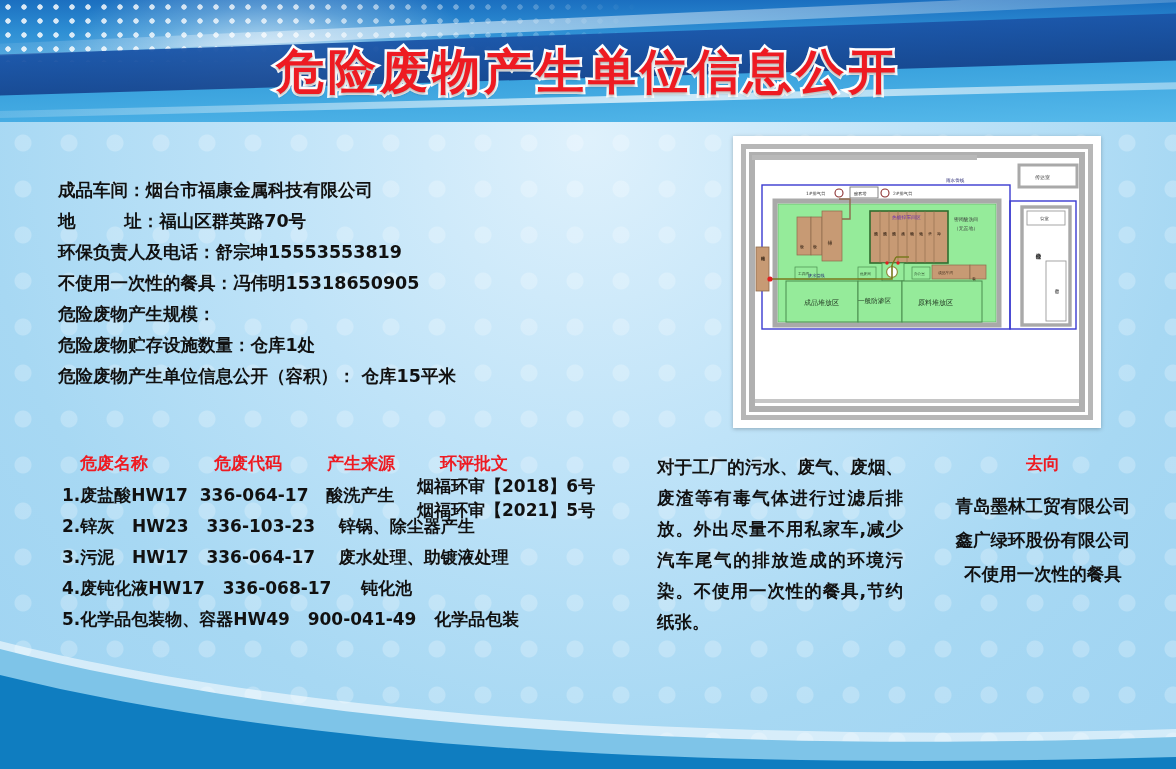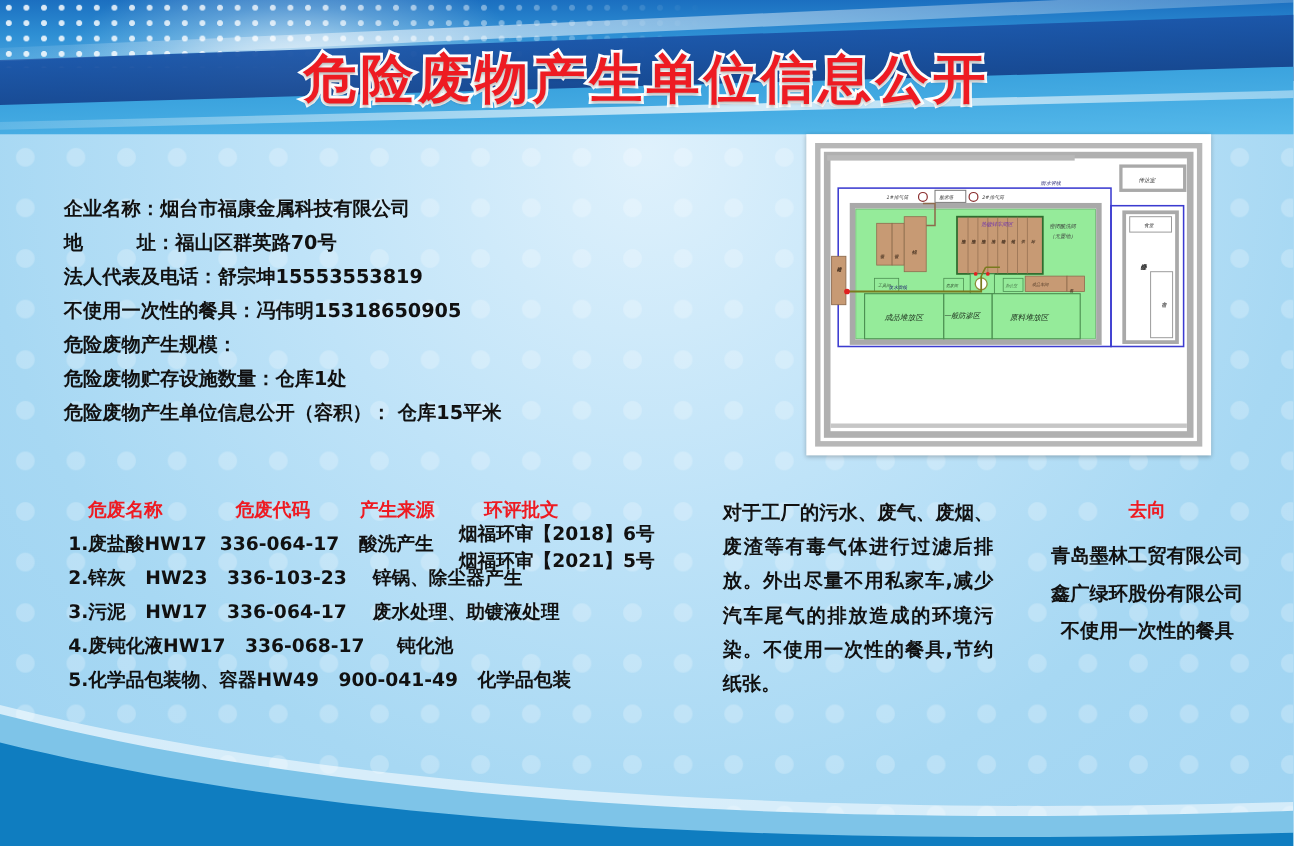--- a/index.html
+++ b/index.html
@@ -100,24 +100,23 @@
   .col-title{color:#ee1b22;font-size:17px;font-weight:bold;margin:0 0 6px 0;}
   .pollution-body{
     font-size:17.5px;font-weight:bold;color:#111;line-height:31px;text-align:justify;
   }
   
   .dest{position:absolute;left:918px;top:452px;width:250px;text-align:center;}
   .dest .col-title{margin-bottom:14px;}
   .dest-item{font-size:17.5px;font-weight:bold;color:#111;line-height:34px;white-space:nowrap;}
   
   .diagram-wrap{
-    position:absolute;left:733px;top:122px;width:368px;height:292px;
+    position:absolute;left:733px;top:136px;width:368px;height:292px;
     background:#ffffff;
     box-shadow:0 1px 4px rgba(0,0,0,.25);
-    font-style:italic;
   }
   .diagram-frame{
     position:absolute;left:8px;top:8px;width:352px;height:276px;
     border:5px solid #b7b7b7;background:#ffffff;box-sizing:border-box;
   }
   .dgm{position:absolute;inset:0;}
   .dgm text{font-family:"DejaVu Sans","Liberation Sans",sans-serif;}
 </style>
 </head>
 <body>
@@ -131,23 +130,23 @@
     <div class="band-dark"></div>
     <div class="band-mid"></div>
     <div class="band-streak"></div>
     <div class="band-streak2"></div>
     <div class="poster-title">危险废物产生单位信息公开</div>
   </div>
 
   <div class="dot-texture"></div>
 
   <div class="info">
-    <div class="info-line">企业名称：烟台市福康金属科技有限公司</div>
+    <div class="info-line">成品车间：烟台市福康金属科技有限公司</div>
     <div class="info-line">地        址：福山区群英路70号</div>
-    <div class="info-line">法人代表及电话：舒宗坤15553553819</div>
+    <div class="info-line">环保负责人及电话：舒宗坤15553553819</div>
     <div class="info-line">不使用一次性的餐具：冯伟明15318650905</div>
     <div class="info-line">危险废物产生规模：</div>
     <div class="info-line">危险废物贮存设施数量：仓库1处</div>
     <div class="info-line">危险废物产生单位信息公开（容积）： 仓库15平米</div>
   </div>
 
   <div class="waste">
     <div class="waste-head">
       <span class="h-name">危废名称</span>
       <span class="h-code">危废代码</span>

